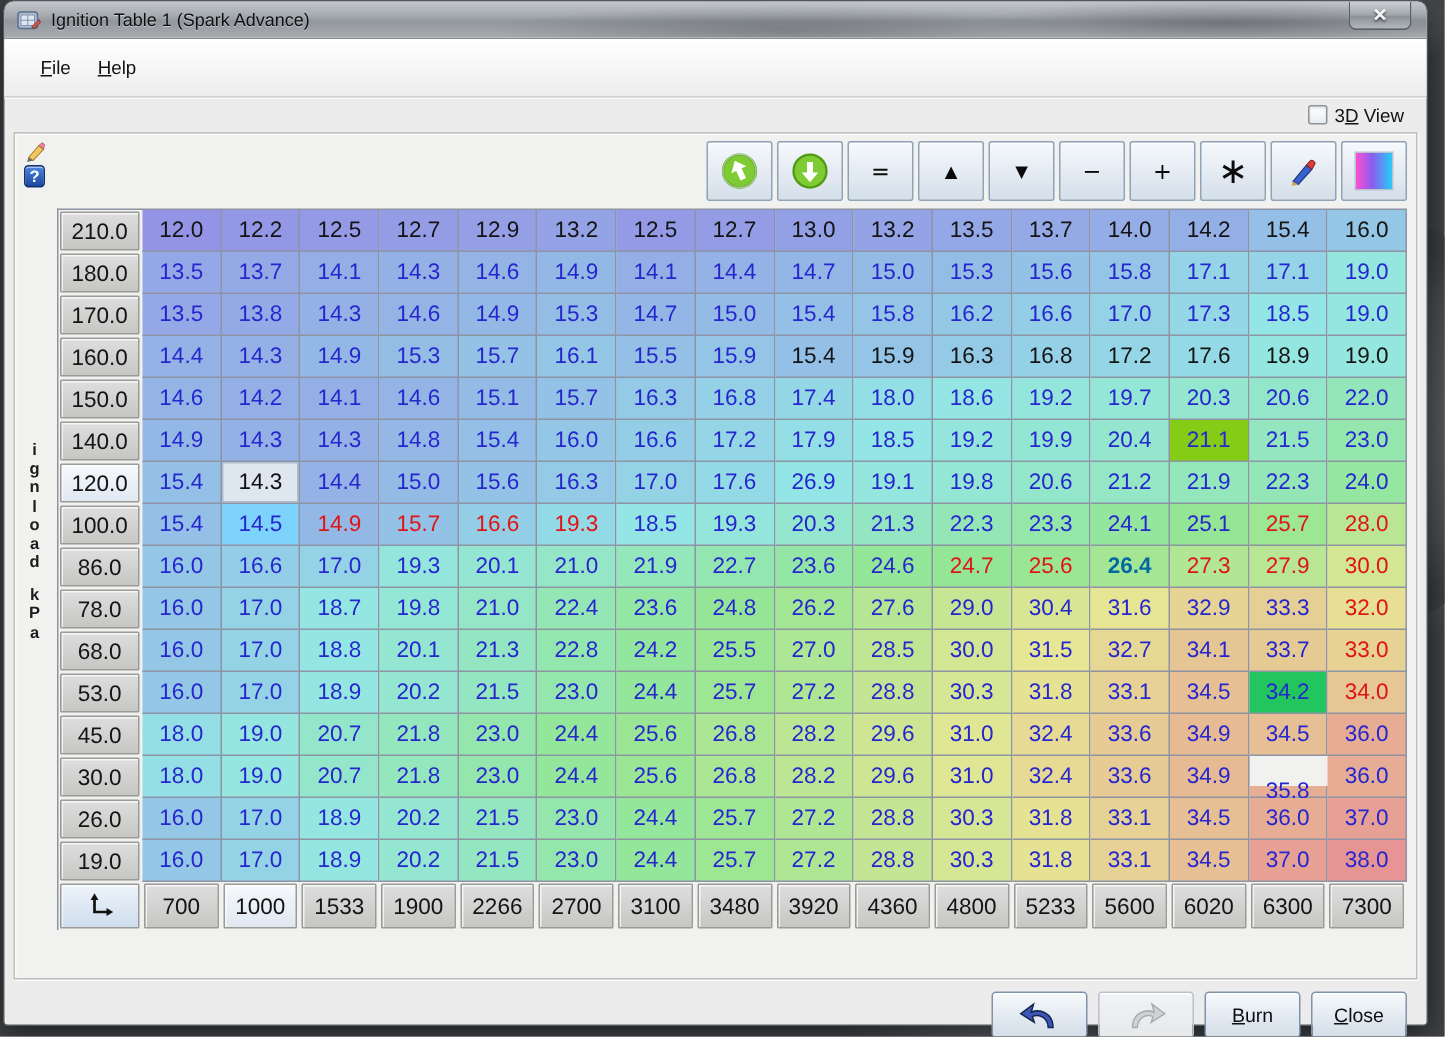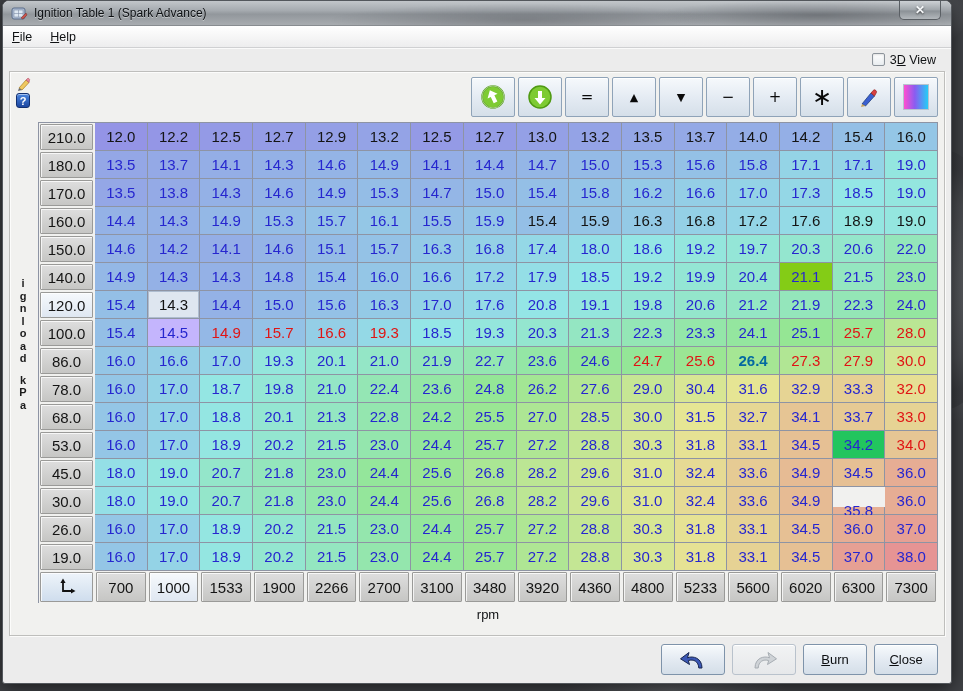--- a/index.html
+++ b/index.html
@@ -26,22 +26,22 @@
                radial-gradient(220px 20px at 86% 60%, rgba(35,37,42,.30), transparent 75%); }
   .title-text { font-size:12px; color:#0c0f12; margin-left:6px; text-shadow:0 1px 0 rgba(255,255,255,.45); position:relative; z-index:2; }
   .app-icon { width:17px; height:15px; position:relative; z-index:2; }
   .close-btn { position:absolute; right:10px; top:0; width:42px; height:19px; z-index:3;
     border:1px solid #5a5f64; border-top:none; border-radius:0 0 5px 5px;
     background:linear-gradient(180deg,#cdd1d5 0%,#9fa5aa 50%,#8b9196 55%,#b3b8bc 100%);
     display:flex; align-items:center; justify-content:center; cursor:pointer; }
   .close-x { color:#f5f7f9; font-size:12px; font-weight:bold; line-height:1; text-shadow:0 1px 2px rgba(0,0,0,.6); }
 
   
-  .menubar { height:22px; background:linear-gradient(#ffffff,#ededee); border-bottom:1px solid #cfd0d2;
-    box-shadow:0 1px 0 #fafafa; display:flex; align-items:center; padding-left:0; }
+  .menubar { height:39px; background:linear-gradient(#ffffff,#ededee); border-bottom:1px solid #cfd0d2;
+    box-shadow:0 1px 0 #fafafa; display:flex; align-items:center; padding-left:15px; }
   .menu-item { font-size:12.5px; color:#101214; padding:2px 9px; cursor:default; }
 
   .content { padding:1px 5px 0 5px; }
   .view3d-row { height:21px; display:flex; justify-content:flex-end; align-items:center; gap:5px; padding-right:10px; }
   .checkbox { width:13px; height:13px; border:1px solid #8d949b; border-radius:2px;
     background:linear-gradient(#ffffff,#e9edf0); box-shadow:inset 0 1px 2px rgba(0,0,0,.12); }
   .view3d-label { font-size:12.5px; color:#101214; }
 
   
   .editor-panel { margin:1px 1px 0 1px; height:565px; display:flex;
@@ -307,31 +307,31 @@
             <div class="cell" style="background: rgb(148, 230, 173); color: rgb(38, 38, 207);">23.0</div>
             <div class="hdr hsel">120.0</div>
             <div class="cell" style="background: rgb(148, 191, 230); color: rgb(38, 38, 207);">15.4</div>
             <div class="cell csel">14.3</div>
             <div class="cell" style="background: rgb(148, 178, 230); color: rgb(38, 38, 207);">14.4</div>
             <div class="cell" style="background: rgb(148, 186, 230); color: rgb(38, 38, 207);">15.0</div>
             <div class="cell" style="background: rgb(148, 193, 230); color: rgb(38, 38, 207);">15.6</div>
             <div class="cell" style="background: rgb(148, 202, 230); color: rgb(38, 38, 207);">16.3</div>
             <div class="cell" style="background: rgb(148, 211, 230); color: rgb(38, 38, 207);">17.0</div>
             <div class="cell" style="background: rgb(148, 218, 230); color: rgb(38, 38, 207);">17.6</div>
-            <div class="cell" style="background: rgb(148, 229, 230); color: rgb(38, 38, 207);">20.8</div>
+            <div class="cell" style="background: rgb(148, 229, 230); color: rgb(38, 38, 207);">26.9</div>
             <div class="cell" style="background: rgb(148, 230, 222); color: rgb(38, 38, 207);">19.1</div>
             <div class="cell" style="background: rgb(148, 230, 213); color: rgb(38, 38, 207);">19.8</div>
             <div class="cell" style="background: rgb(148, 230, 203); color: rgb(38, 38, 207);">20.6</div>
             <div class="cell" style="background: rgb(148, 230, 196); color: rgb(38, 38, 207);">21.2</div>
             <div class="cell" style="background: rgb(148, 230, 187); color: rgb(38, 38, 207);">21.9</div>
             <div class="cell" style="background: rgb(148, 230, 182); color: rgb(38, 38, 207);">22.3</div>
             <div class="cell" style="background: rgb(148, 230, 160); color: rgb(38, 38, 207);">24.0</div>
             <div class="hdr">100.0</div>
             <div class="cell" style="background: rgb(148, 191, 230); color: rgb(38, 38, 207);">15.4</div>
-            <div class="cell" style="background: #c4b5fd; color: rgb(38, 38, 207);">14.5</div>
+            <div class="cell" style="background: #7dd3fc; color: rgb(38, 38, 207);">14.5</div>
             <div class="cell" style="background: rgb(148, 184, 230); color: rgb(224, 20, 20);">14.9</div>
             <div class="cell" style="background: rgb(148, 194, 230); color: rgb(224, 20, 20);">15.7</div>
             <div class="cell" style="background: rgb(148, 206, 230); color: rgb(224, 20, 20);">16.6</div>
             <div class="cell" style="background: rgb(148, 217, 230); color: rgb(224, 20, 20);">19.3</div>
             <div class="cell" style="background: rgb(148, 230, 230); color: rgb(38, 38, 207);">18.5</div>
             <div class="cell" style="background: rgb(148, 230, 220); color: rgb(38, 38, 207);">19.3</div>
             <div class="cell" style="background: rgb(148, 230, 207); color: rgb(38, 38, 207);">20.3</div>
             <div class="cell" style="background: rgb(148, 230, 194); color: rgb(38, 38, 207);">21.3</div>
             <div class="cell" style="background: rgb(148, 230, 182); color: rgb(38, 38, 207);">22.3</div>
             <div class="cell" style="background: rgb(148, 230, 169); color: rgb(38, 38, 207);">23.3</div>
@@ -493,23 +493,20 @@
             <div class="hdr">3920</div>
             <div class="hdr">4360</div>
             <div class="hdr">4800</div>
             <div class="hdr">5233</div>
             <div class="hdr">5600</div>
             <div class="hdr">6020</div>
             <div class="hdr">6300</div>
             <div class="hdr">7300</div>
           </div>
 
-        <div class="xlabel-row">
-          <span>rpm</span>
-        </div>
 
       </div>
     </div>
 
     <div class="footer">
       <div class="fbtn undo">
         <svg width="30" height="21" viewBox="0 0 30 21">
           <path d="M24 19 C24 9 15 6.5 9.5 8.8 L11 3.5 L2.5 9.8 L11.5 15.5 L10.3 11.6 C15.5 9.8 20.5 12.5 20.8 19 Z" fill="#3a57b5" stroke="#17254f" stroke-width="1"></path>
         </svg>
       </div>

